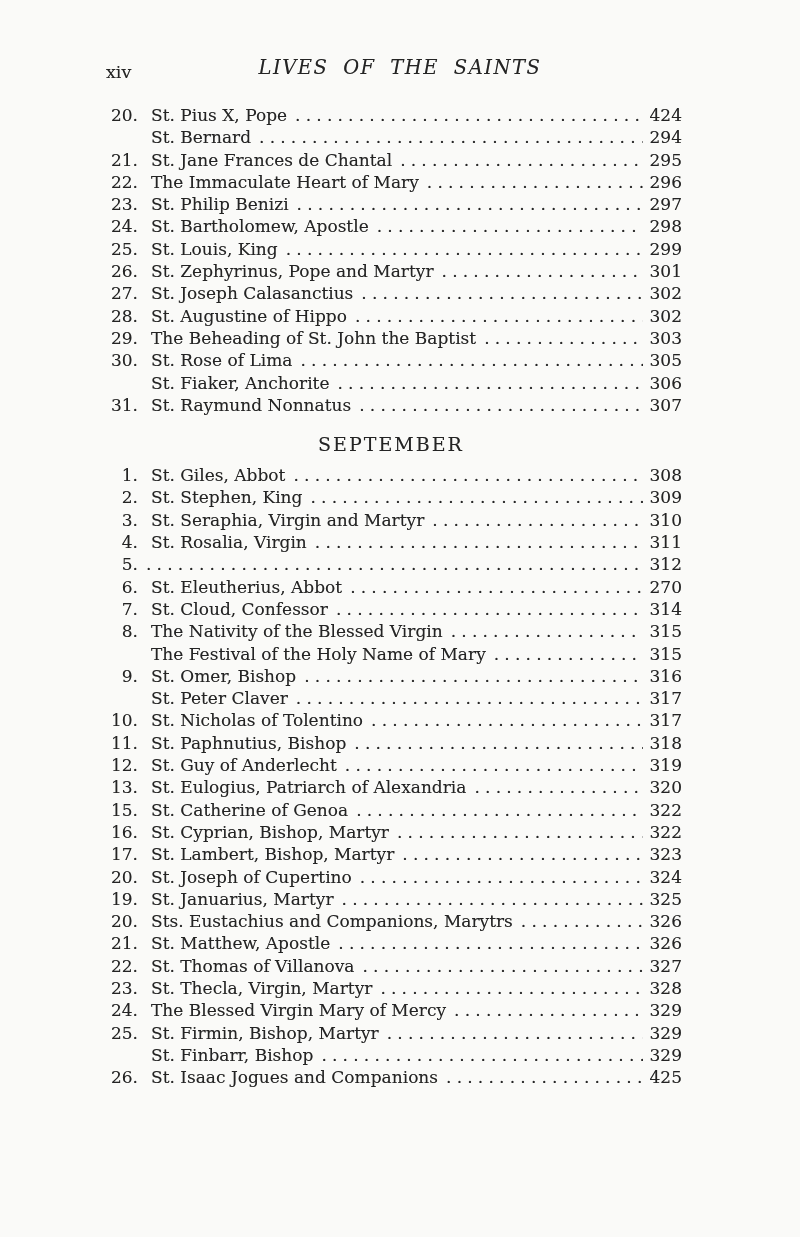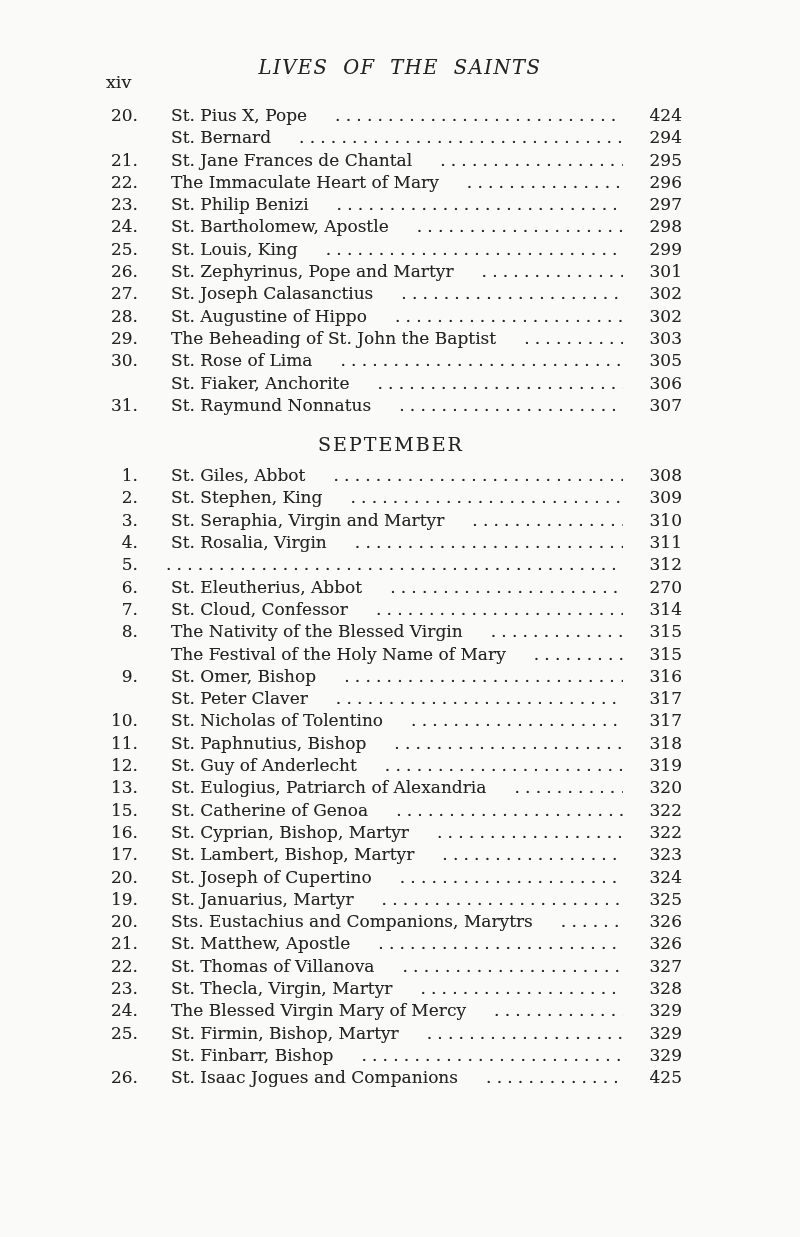--- a/index.html
+++ b/index.html
@@ -20,21 +20,21 @@
   .header {
     position: absolute;
     top: 57px;
     left: 0;
     width: 100%;
     height: 24px;
   }
   .folio {
     position: absolute;
     left: 106px;
-    top: 14px;
+    top: 4px;
     font-size: 17.5px;
     line-height: 22px;
   }
   .running-title {
     text-align: center;
     font-style: italic;
     font-size: 19.5px;
     line-height: 22px;
     letter-spacing: 1.5px;
     word-spacing: 7px;
@@ -54,21 +54,20 @@
     letter-spacing: 2px;
     font-weight: normal;
     margin: 17px 0 9px 0;
   }
   .row {
     display: flex;
     align-items: baseline;
     font-size: 17px;
     line-height: 22.3px;
     height: 22.3px;
-    gap: 20px;
   }
   .day {
     flex: none;
     width: 38px;
     text-align: right;
   }
   .title {
     flex: none;
     margin-left: 13px;
     white-space: nowrap;

